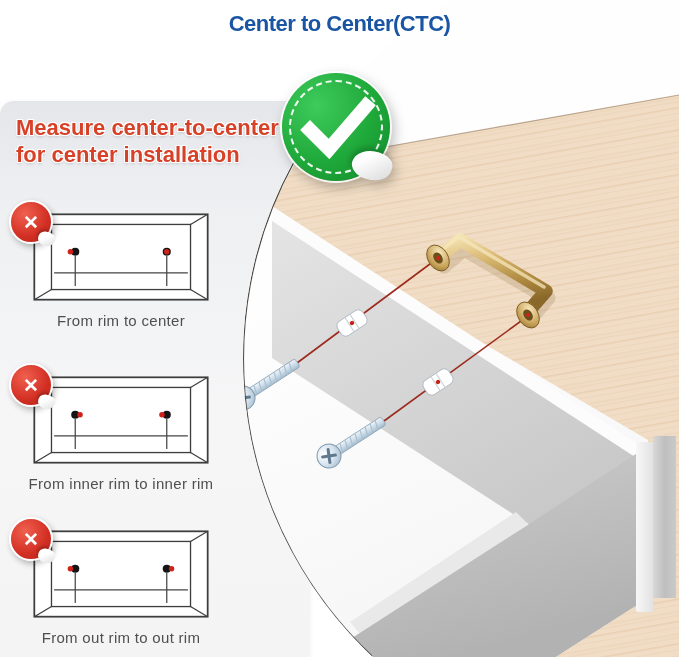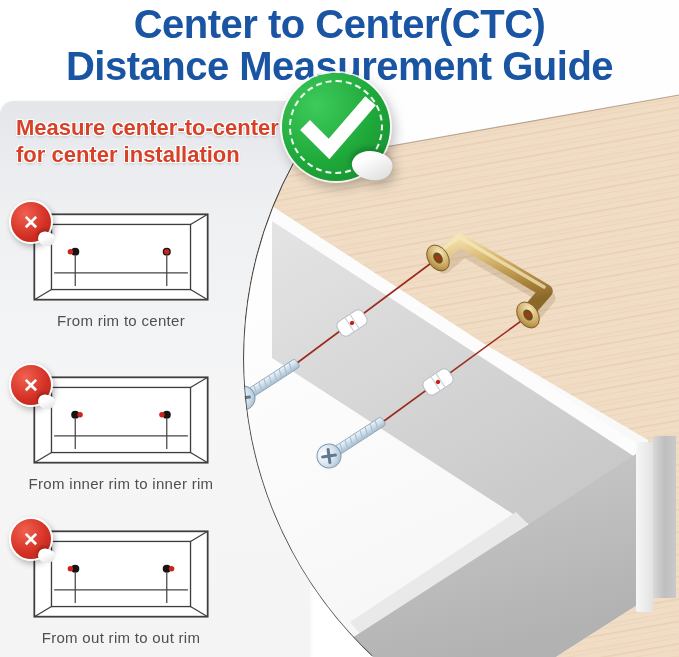--- a/index.html
+++ b/index.html
@@ -1,20 +1,20 @@
 <!DOCTYPE html>
 <html><head>
 <meta charset="utf-8">
 <style>
   html,body{margin:0;padding:0;background:#fff;}
   .stage{position:relative;width:679px;height:657px;background:#fff;overflow:hidden;
          font-family:"Liberation Sans",sans-serif;}
   
   .page-title{position:absolute;top:3px;left:0;right:0;text-align:center;z-index:5;
-    color:#1a55a4;font-weight:bold;font-size:40px;line-height:42px;letter-spacing:-0.5px;}
+    color:#1a55a4;font-weight:bold;font-size:22px;line-height:42px;letter-spacing:-0.5px;}
   
   .left-card{position:absolute;left:0;top:101px;width:310px;height:556px;z-index:1;
     background:linear-gradient(180deg,#e4e6ea 0%,#eef0f2 20%,#f6f6f7 55%,#f4f4f5 100%);
     border-radius:14px 14px 0 0;box-shadow:0 1px 4px rgba(0,0,0,.07);}
   .callout{position:absolute;left:16px;top:13px;font-size:22px;font-weight:bold;
     color:#d64128;line-height:27px;
     text-shadow:-1px -1px 0 #fff,1px -1px 0 #fff,-1px 1px 0 #fff,1px 1px 0 #fff,0 2px 3px rgba(0,0,0,.18);}
   .diagram-group{position:absolute;left:25px;width:192px;}
   .dg-1{top:112px}.dg-2{top:275px}.dg-3{top:429px}
   .diagram-svg{display:block;width:192px;height:88px;}
@@ -45,21 +45,20 @@
     background:linear-gradient(135deg,#ffffff 30%,#d8d8d8);border-radius:60% 40% 55% 45%;
     transform:rotate(18deg);box-shadow:-3px -3px 5px rgba(0,0,0,.18);}
 </style>
 </head>
 <body>
 
 <div class="stage">
 
   <div class="page-title">
     <div>Center to Center(CTC)</div>
-    <div>Distance Measurement Guide</div>
   </div>
 
   <div class="left-card">
     <div class="callout">
       <div>Measure center-to-center</div>
       <div>for center installation</div>
     </div>
 
     <div class="diagram-group dg-1">
       <div class="x-badge">

